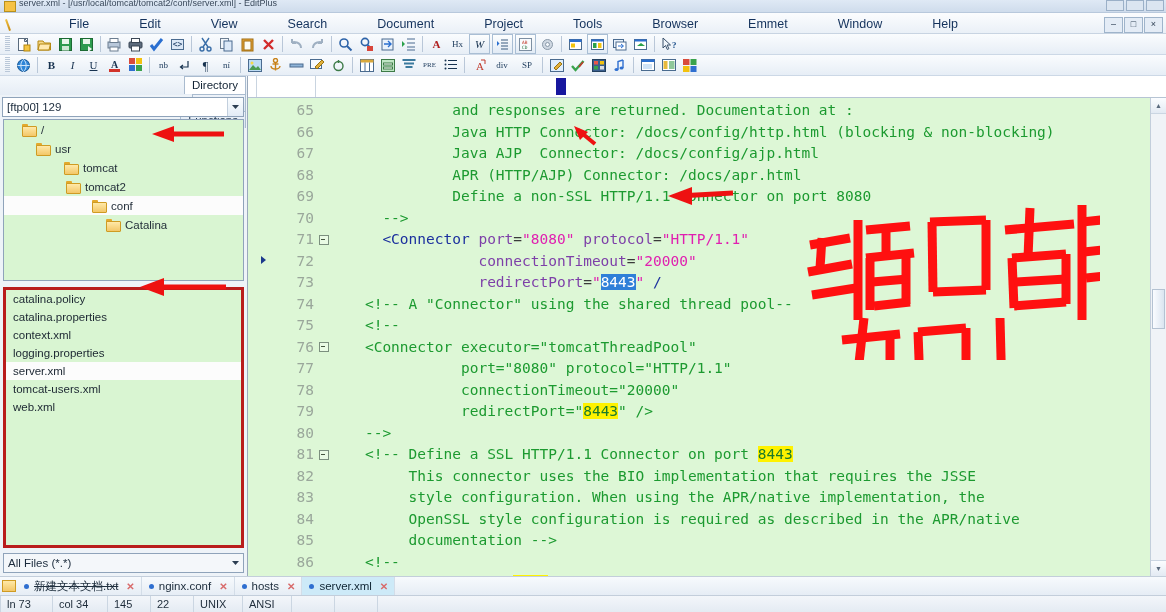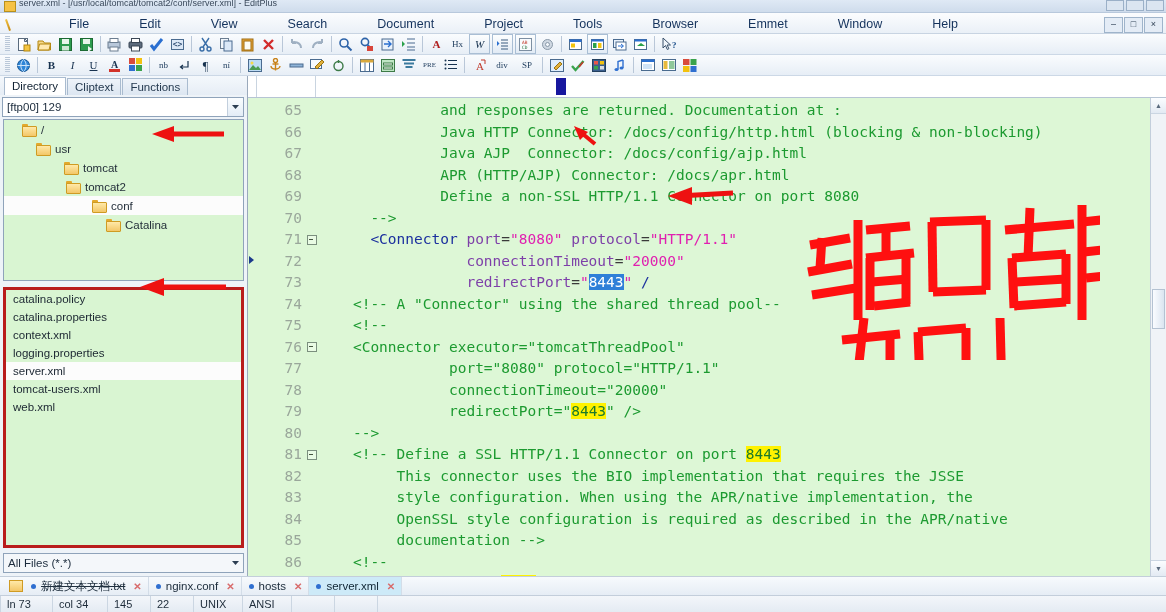--- a/index.html
+++ b/index.html
@@ -50,21 +50,21 @@
   .tbtn .redA{font-size:11px;font-weight:bold;color:#b02020;font-family:"Liberation Serif",serif;}
   .tbfill{flex:1;}
 
   
   .main{flex:1;display:flex;min-height:0;}
 
   
   .leftpane{width:247px;display:flex;flex-direction:column;background:#eef3f8;
             border-right:1px solid #9aa9bb;}
   .tabs-row{height:19px;display:flex;align-items:flex-end;padding-left:4px;
-            background:linear-gradient(#f4f8fc,#e6edf5);}
+            background:linear-gradient(#f4f8fc,#e6edf5);flex-direction:column;}
   .ptab{font-size:11.5px;padding:2px 7px 2px 7px;border:1px solid #a9bbcf;border-bottom:none;
         background:linear-gradient(#eef3f9,#dce6f1);color:#24394f;margin-right:1px;cursor:default;}
   .ptab.active{background:#ffffff;color:#112233;position:relative;z-index:2;padding-bottom:3px;}
   .combo{height:18px;margin:2px 3px 2px 2px;border:1px solid #8fa3ba;background:#fff;
          display:flex;align-items:center;font-size:11.5px;color:#1b2b3c;padding-left:4px;}
   .combo .arw{margin-left:auto;width:15px;height:100%;display:flex;align-items:center;justify-content:center;
               background:linear-gradient(#fafdff,#e3ecf6);border-left:1px solid #c2cfdd;}
   .tree{flex:0 0 auto;height:160px;margin:0 3px;border:1px solid #8fa3ba;background:#d9f5d2;
         overflow:hidden;position:relative;}
   .trow{height:19px;display:flex;align-items:center;font-size:11.5px;color:#1f2a36;padding-left:4px;cursor:default;
@@ -82,21 +82,21 @@
   .filterbox .arw{margin-left:auto;width:15px;height:100%;display:flex;align-items:center;justify-content:center;}
 
   
   .editorpane{flex:1;display:flex;flex-direction:column;min-width:0;background:#ddf7d6;}
   .ruler{height:21px;display:flex;background:#ffffff;border-bottom:1px solid #b6c4d4;overflow:hidden;}
   .ruler .rgut{width:8px;border-right:1px solid #c9d4e0;flex:0 0 auto;}
   .ruler .rgut2{width:58px;border-right:1px solid #c9d4e0;flex:0 0 auto;}
   .ruler .rbody{flex:1;position:relative;font-family:"DejaVu Sans Mono",monospace;font-size:13.5px;
                 color:#2b2bbf;white-space:pre;letter-spacing:0px;line-height:21px;overflow:hidden;}
   .ruler .caretmk{position:absolute;top:2px;width:10px;height:17px;background:#17179e;}
-  .edwrap{flex:1;display:flex;min-height:0;position:relative;overflow:hidden;}
+  .edwrap{flex:1;display:flex;min-height:0;position:relative;overflow:hidden;padding-left:12px;}
   .bookcol{width:10px;background:#ddf7d6;flex:0 0 auto;position:relative;border-right:0px;}
   .gutter{width:48px;flex:0 0 auto;background:#ddf7d6;text-align:right;
           font-family:"DejaVu Sans Mono",monospace;font-size:14.5px;color:#9aa79b;
           padding-top:2px;user-select:none;}
   .gutter .gl{height:21.5px;line-height:21.5px;padding-right:4px;position:relative;}
   .foldcol{width:12px;flex:0 0 auto;background:#ddf7d6;padding-top:2px;}
   .foldcol .fl{height:21.5px;display:flex;align-items:center;justify-content:center;}
   .foldbox{width:8px;height:8px;border:1px solid #7b8f7e;background:#e9fbe4;position:relative;}
   .foldbox:before{content:"";position:absolute;left:1px;top:3px;width:4px;height:1px;background:#44553f;}
   .code{flex:1;min-width:0;overflow:hidden;padding-top:2px;
@@ -117,21 +117,21 @@
   .vscroll{width:15px;background:#f0f3f7;border-left:1px solid #c3cedb;flex:0 0 auto;
            display:flex;flex-direction:column;}
   .vscroll .sbtn{height:15px;background:linear-gradient(#fbfdff,#e3eaf3);border-bottom:1px solid #cbd6e2;
                  display:flex;align-items:center;justify-content:center;font-size:7px;color:#5a6b7d;}
   .vscroll .strack{flex:1;position:relative;}
   .vscroll .sthumb{position:absolute;left:1px;right:1px;top:175px;height:38px;
                    background:linear-gradient(to right,#fafcff,#dbe5f0);border:1px solid #b4c2d2;}
 
   
   .doctabs{height:18px;display:flex;align-items:stretch;background:linear-gradient(#f7fafd,#e6edf5);
-           border-top:1px solid #c3cedb;padding-left:8px;}
+           border-top:1px solid #c3cedb;padding-left:1px;}
   .dt-ico{width:16px;display:flex;align-items:center;justify-content:center;}
   .dt-ico i{display:block;width:12px;height:10px;background:linear-gradient(#ffe9a8,#f3c768);
             border:1px solid #cf9b23;}
   .dtab{display:flex;align-items:center;padding:0 6px;font-size:11.5px;color:#20303f;cursor:default;
         border-right:1px solid #d3dde8;white-space:nowrap;}
   .dtab .dot{width:7px;height:7px;margin-right:4px;position:relative;flex:0 0 auto;}
   .dtab .dot:before{content:"";position:absolute;left:1px;top:1px;width:5px;height:5px;border-radius:50%;
                     background:#2f6fd0;}
   .dtab .x{margin-left:8px;color:#d86b6b;font-size:10px;font-weight:bold;}
   .dtab.active{background:#cdeaf8;color:#0e2433;}

